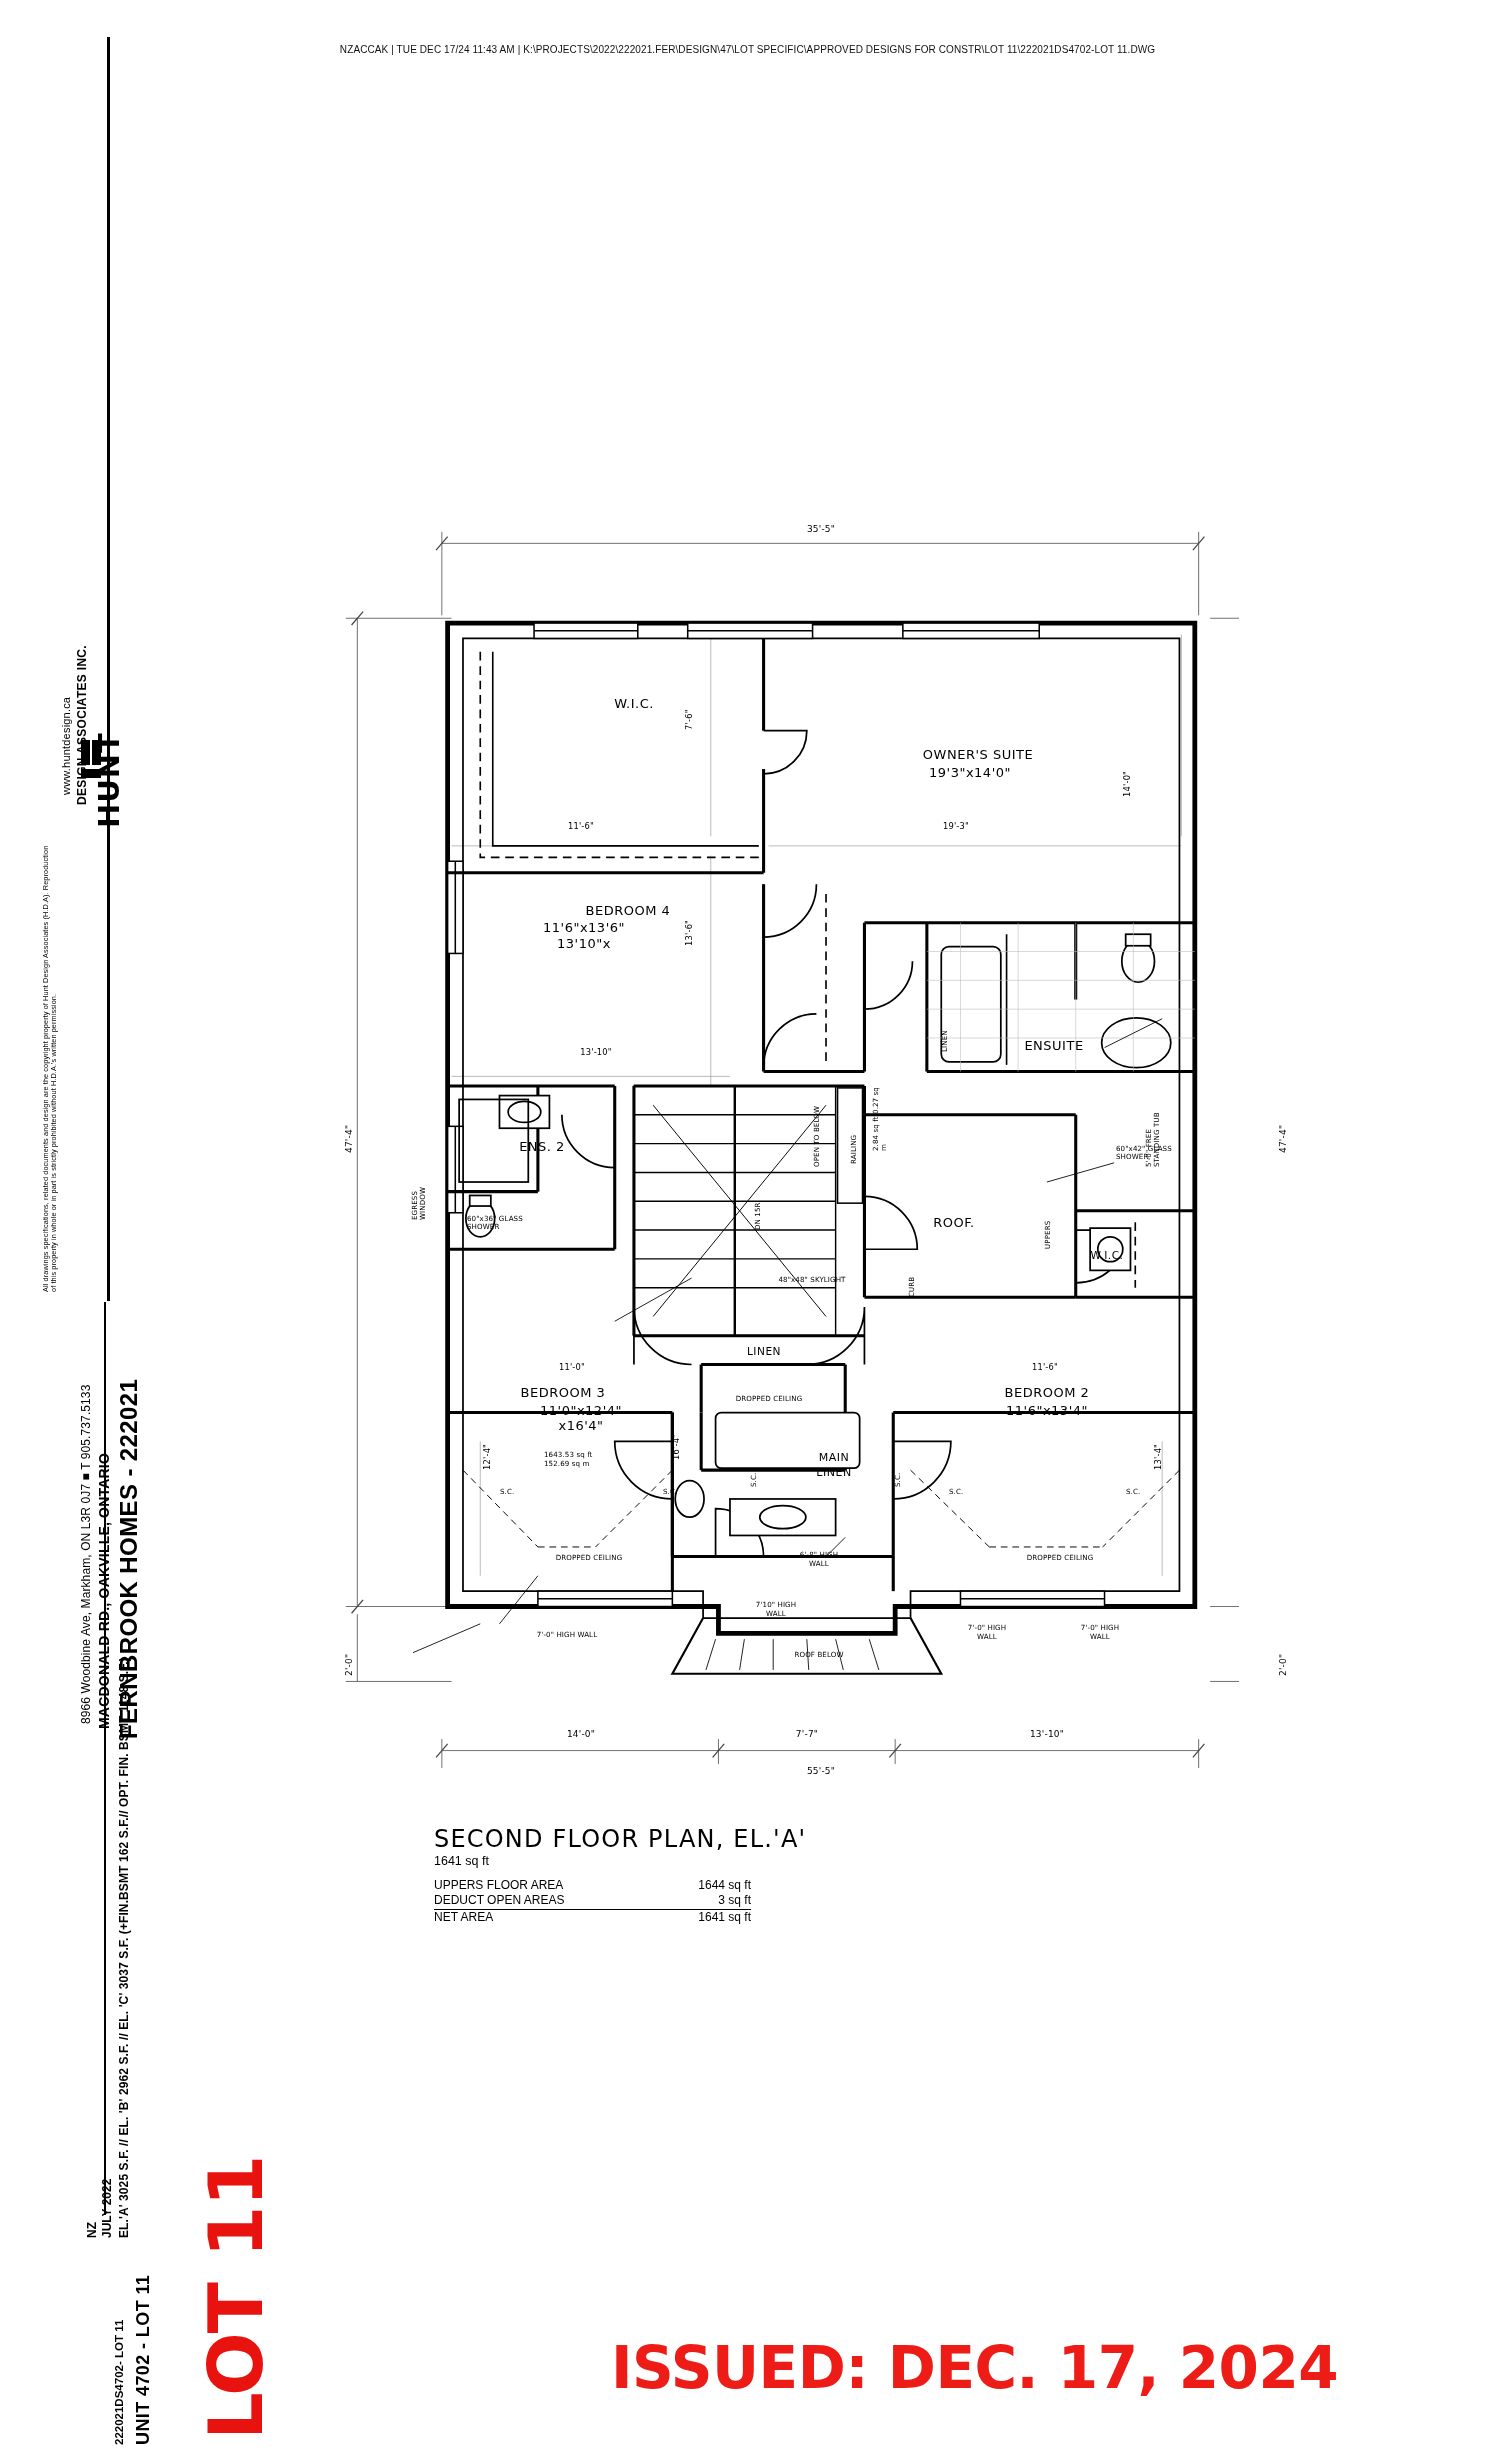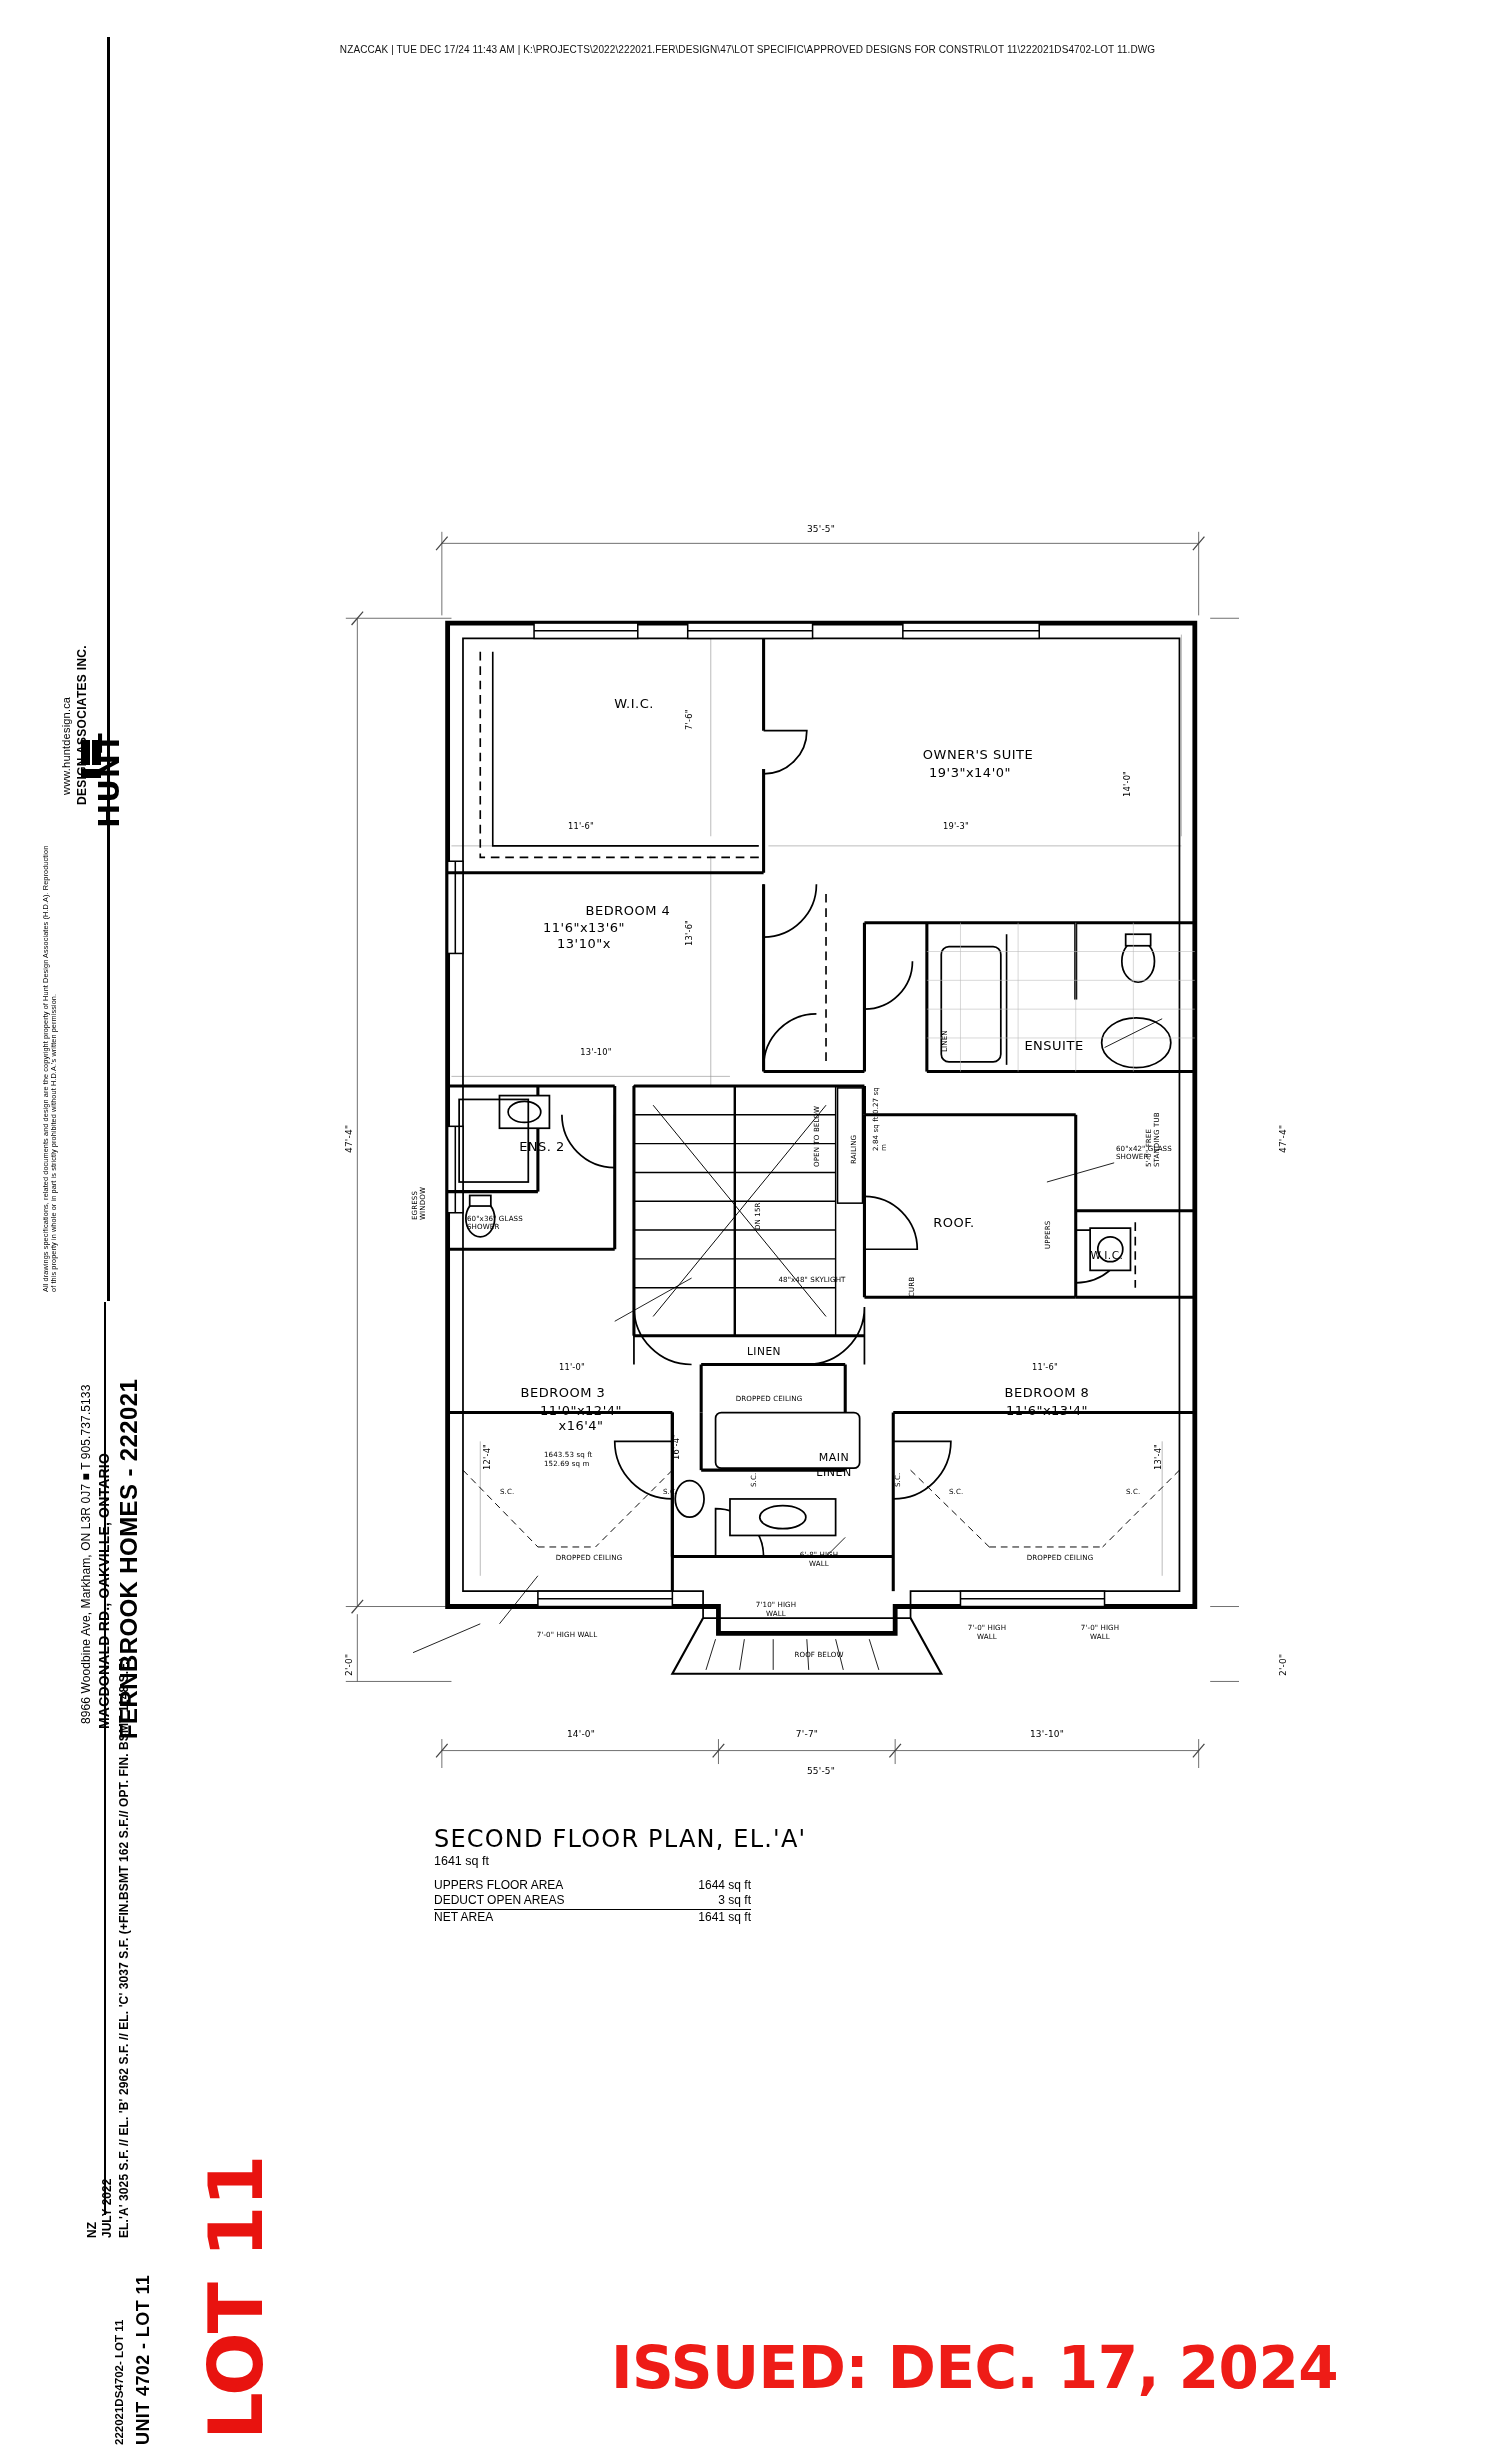--- a/index.html
+++ b/index.html
@@ -395,21 +395,21 @@
   <div class="ptxt room" style="left:1054px;top:1038px;text-align:right;">ENSUITE</div>
   <div class="ptxt room" style="left:542px;top:1139px;">ENS. 2</div>
   <div class="ptxt room" style="left:954px;top:1215px;">ROOF.</div>
   <div class="ptxt room" style="left:1107px;top:1249px;font-size:10.6px;">W.I.C.</div>
   <div class="ptxt room" style="left:764px;top:1345px;font-size:10.6px;">LINEN</div>
 
   <div class="ptxt room" style="left:563px;top:1385px;">BEDROOM 3</div>
   <div class="ptxt room l2" style="left:581px;top:1403px;">11'0"x12'4"</div>
   <div class="ptxt room l2" style="left:581px;top:1418px;">x16'4"</div>
 
-  <div class="ptxt room" style="left:1047px;top:1385px;">BEDROOM 8</div>
+  <div class="ptxt room" style="left:1047px;top:1385px;">BEDROOM 2</div>
   <div class="ptxt room l2" style="left:1047px;top:1403px;">11'6"x13'4"</div>
 
   <div class="ptxt room" style="left:834px;top:1451px;font-size:11px;">MAIN</div>
 
   <div class="ptxt tiny vert" style="left:684px;top:730px;">7'-6"</div>
   <div class="ptxt tiny vert" style="left:1122px;top:797px;">14'-0"</div>
   <div class="ptxt tiny ctr" style="left:581px;top:821px;">11'-6"</div>
   <div class="ptxt tiny ctr" style="left:956px;top:821px;">19'-3"</div>
   <div class="ptxt tiny vert" style="left:684px;top:946px;">13'-6"</div>
   <div class="ptxt tiny ctr" style="left:596px;top:1047px;">13'-10"</div>

